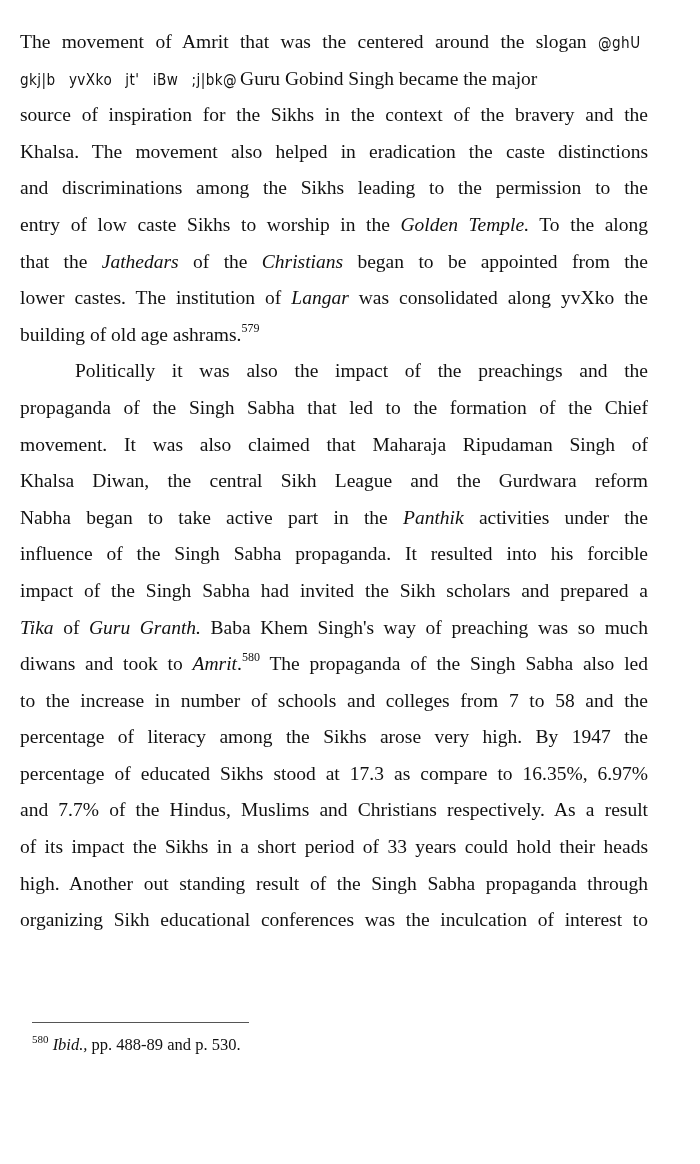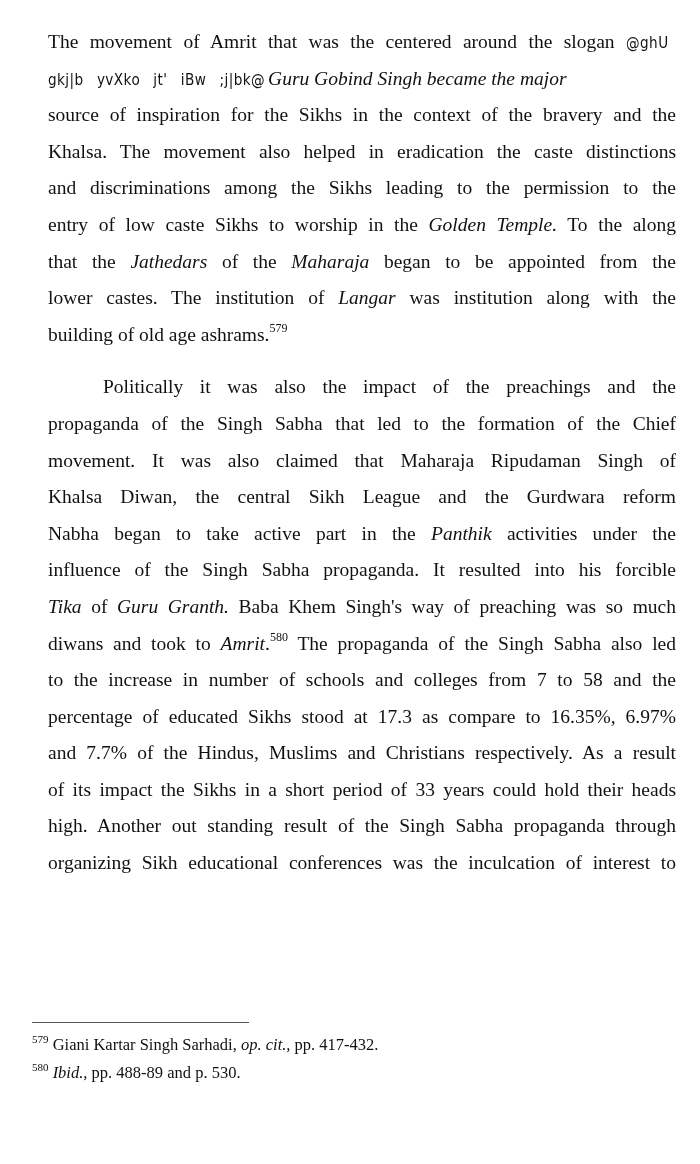--- a/index.html
+++ b/index.html
@@ -1,26 +1,26 @@
 <!DOCTYPE html>
 <html><head>
 <meta charset="utf-8">
 <style>
   html, body { margin: 0; padding: 0; background: #ffffff; }
   body { width: 700px; height: 1164px; overflow: hidden; position: relative; }
   .page {
-    position: absolute; left: 48px; top: 24px; width: 628px;
+    position: absolute; left: 20px; top: 24px; width: 628px;
     font-family: "Liberation Serif", serif; font-size: 19.5px; color: #111111;
   }
   .line {
     height: 36.6px; line-height: 36.6px; white-space: nowrap;
     text-align: justify; text-align-last: justify;
   }
   .line.last { text-align-last: left; }
-  .indent { padding-left: 55px; margin-top: 16px; }
+  .indent { padding-left: 55px; }
   .gurmukhi {
     font-family: "DejaVu Sans", sans-serif; font-size: 16px; letter-spacing: 0.5px;
     transform: scaleX(0.85); display: inline-block; transform-origin: left center;
   }
   em, .it { font-style: italic; }
   sup { font-size: 12px; line-height: 0; vertical-align: 9px; }
   .fn-rule {
     position: absolute; left: 32px; top: 1022px; width: 217px; height: 0;
     border-top: 1.5px solid #555555;
   }
@@ -30,46 +30,47 @@
   }
   .fn { height: 28px; line-height: 28px; white-space: nowrap; }
   .fn sup { font-size: 11px; vertical-align: 7px; }
 </style>
 </head>
 <body>
 
 <div class="page">
   <div>
     <div class="line"><span>The movement of Amrit that was the centered around the slogan </span><span class="gurmukhi">@ghU</span></div>
-    <div class="line last"><span class="gurmukhi" style="word-spacing:10px;">gkj|b yvXko jt' iBw ;j|bk@</span><span style="white-space:pre; margin-left:-50px;font-style:italic;">   Guru Gobind Singh became the major</span></div>
+    <div class="line last"><span class="gurmukhi" style="word-spacing:10px;">gkj|b yvXko jt' iBw ;j|bk@</span><span style="white-space:pre; margin-left:-50px;">   Guru Gobind Singh became the major</span></div>
     <div class="line">source of inspiration for the Sikhs in the context of the bravery and the</div>
     <div class="line">Khalsa.  The movement also helped in eradication the caste distinctions</div>
     <div class="line">and discriminations among the Sikhs leading to the permission to the</div>
     <div class="line"><span>entry of low caste  Sikhs to worship in the </span><em>Golden Temple.</em><span>  To the along</span></div>
-    <div class="line"><span>that the </span><em>Jathedars</em><span> of the </span><em>Maharaja</em><span> began to be appointed from the</span></div>
-    <div class="line"><span>lower castes.  The institution of </span><em>Langar</em><span> was institution along with the</span></div>
+    <div class="line"><span>that the </span><em>Jathedars</em><span> of the </span><em>Christians</em><span> began to be appointed from the</span></div>
+    <div class="line"><span>lower castes.  The institution of </span><em>Langar</em><span> was consolidated along yvXko the</span></div>
     <div class="line last"><span>building of old age ashrams.</span><sup>579</sup></div>
   </div>
 
   <div>
     <div class="line indent">Politically it was also the impact of the preachings and the</div>
     <div class="line">propaganda of the Singh Sabha that led to the formation of the Chief</div>
     <div class="line">movement.  It was also claimed that Maharaja Ripudaman Singh of</div>
     <div class="line">Khalsa Diwan, the central Sikh League and the Gurdwara reform</div>
     <div class="line"><span>Nabha began to take active part in the </span><em>Panthik</em><span> activities under the</span></div>
     <div class="line">influence of the Singh Sabha propaganda.  It resulted into his forcible</div>
+    <div class="line">impact of the Singh Sabha had invited the Sikh scholars and prepared a</div>
     <div class="line"><em>Tika</em><span> of </span><em>Guru Granth.</em><span>  Baba Khem Singh's way of preaching was so much</span></div>
     <div class="line"><span>diwans and took to </span><em>Amrit</em><span>.</span><sup>580</sup><span>  The propaganda of the Singh Sabha also led</span></div>
     <div class="line">to the increase in number of schools and colleges from 7 to 58 and the</div>
+    <div class="line">percentage of literacy among the Sikhs arose very high.  By 1947 the</div>
     <div class="line">percentage of educated Sikhs stood at 17.3 as compare to 16.35%, 6.97%</div>
     <div class="line">and 7.7% of the Hindus, Muslims and Christians respectively.  As a result</div>
     <div class="line">of its impact the Sikhs in a short period of 33 years could hold their heads</div>
     <div class="line">high.  Another out standing result of the Singh Sabha propaganda through</div>
     <div class="line">organizing Sikh educational conferences was the inculcation of interest to</div>
   </div>
 </div>
 
 <div class="fn-rule"></div>
 
 <div class="footnotes">
-  <div class="fn"><sup>579</sup><span style="white-space:pre"> Giani Kartar Singh Sarhadi, </span><em>op. cit.,</em><span style="white-space:pre"> pp. 417-432.</span></div>
   <div class="fn"><sup>580</sup><span style="white-space:pre"> </span><em>Ibid.,</em><span style="white-space:pre"> pp. 488-89 and p. 530.</span></div>
 </div>
 
 </body></html>

